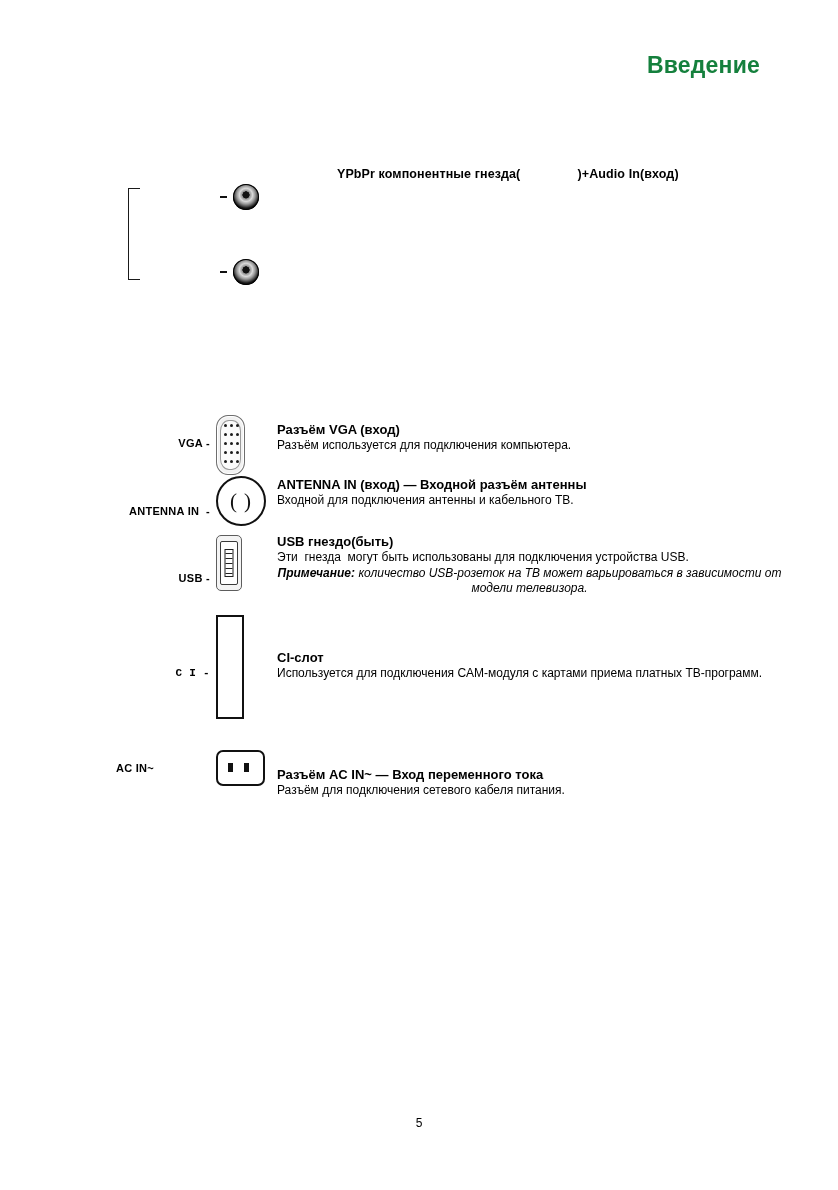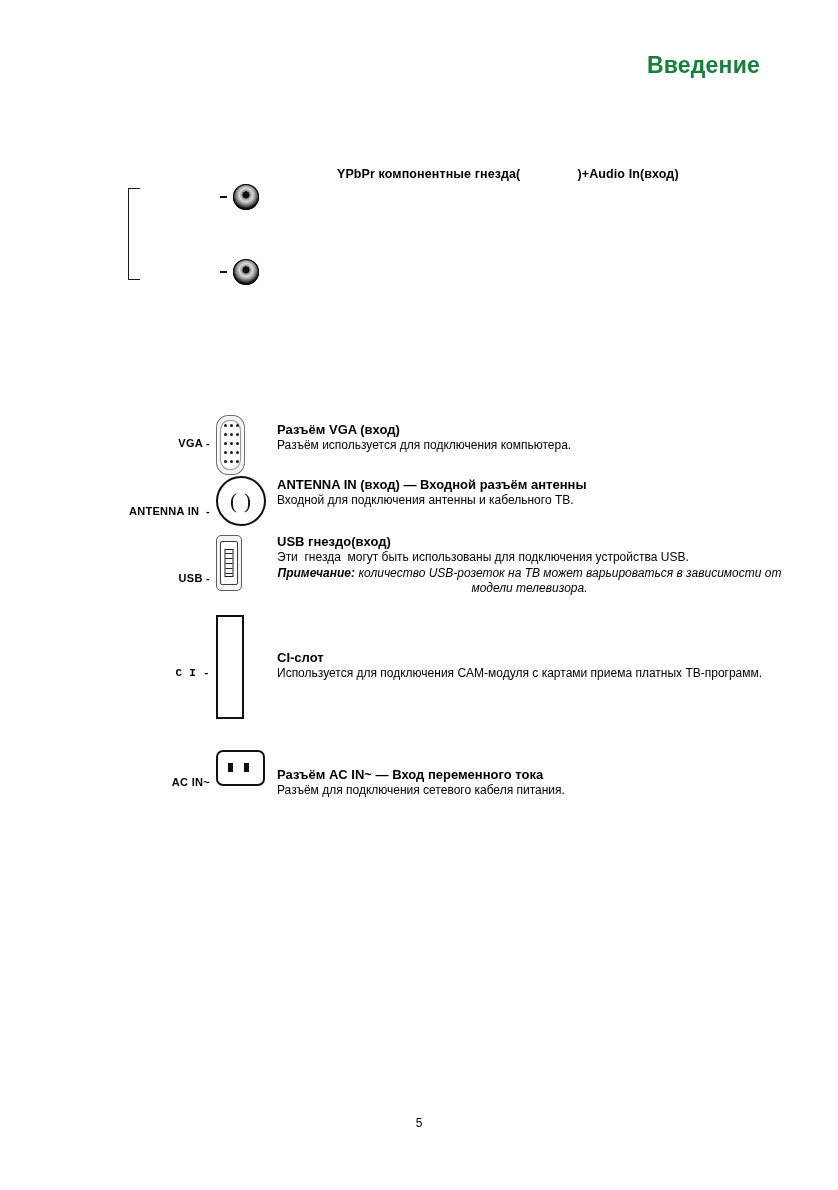--- a/index.html
+++ b/index.html
@@ -320,39 +320,39 @@
         <div class="pins">
           <div class="pin" style="top:3px;"></div>
           <div class="pin" style="top:8px;"></div>
           <div class="pin" style="top:13px;"></div>
           <div class="pin" style="top:18px;"></div>
           <div class="pin" style="top:23px;"></div>
         </div>
       </div>
     </div>
     <div class="row-text" style="top:-4px;">
-      <div class="row-title">USB гнездо(вход)</div>
+      <div class="row-title">USB гнездо(быть)</div>
       <div class="row-desc">Эти  гнезда  могут быть использованы для подключения устройства USB.</div>
       <div class="row-note"><b>Примечание:</b><span> количество USB-розеток на ТВ может варьироваться в зависимости от модели телевизора.</span></div>
     </div>
   </div>
 
   <div class="row" style="top:610px;">
     <div class="row-label" style="top:57px;font-family:Liberation Mono, monospace;">C I -</div>
     <div class="row-icon" style="top:5px;">
       <div class="ico-ci"></div>
     </div>
     <div class="row-text" style="top:40px;">
       <div class="row-title">CI-слот</div>
       <div class="row-desc">Используется для подключения CAM-модуля с картами приема платных ТВ-программ.</div>
     </div>
   </div>
 
   <div class="row" style="top:745px;">
-    <div class="row-label" style="top:31px;">AC IN~</div>
+    <div class="row-label" style="top:17px;text-align:center;">AC IN~</div>
     <div class="row-icon" style="top:5px;">
       <div class="ico-ac">
         <div class="slot slot-l"></div>
         <div class="slot slot-r"></div>
       </div>
     </div>
     <div class="row-text" style="top:2px;margin-top:20px;">
       <div class="row-title">Разъём AC IN~ — Вход переменного тока</div>
       <div class="row-desc">Разъём для подключения сетевого кабеля питания.</div>
     </div>

